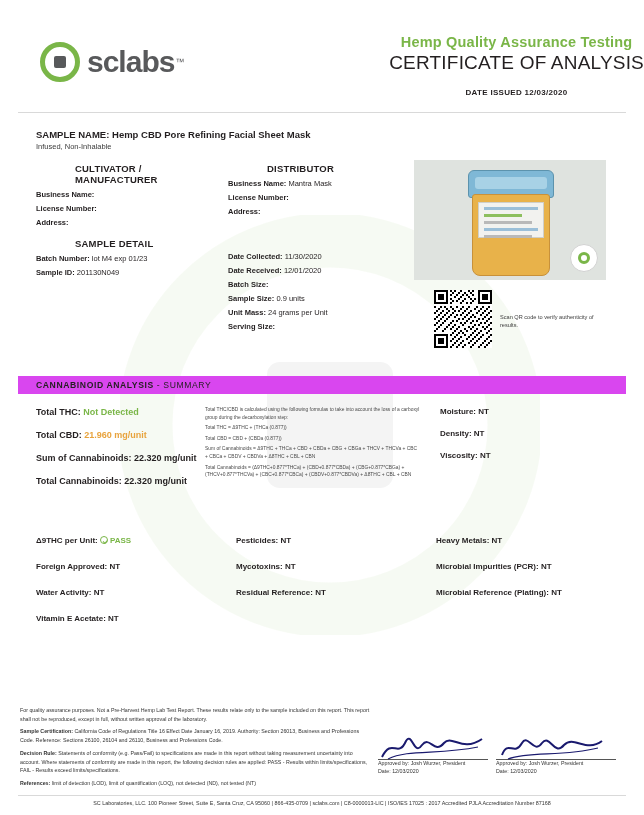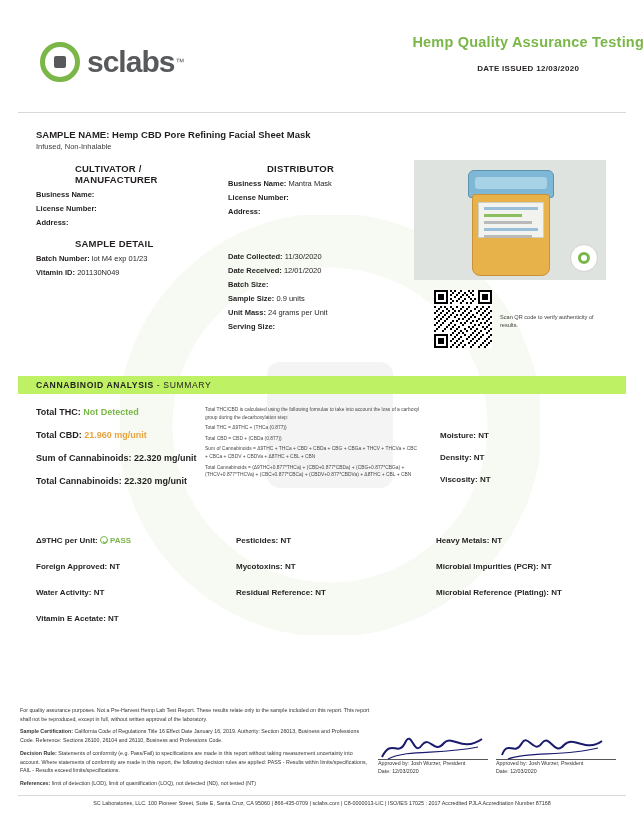--- a/index.html
+++ b/index.html
@@ -61,34 +61,34 @@
   .jar-label i.d{background:#b9b9b9;width:75%;}
   .prod-badge{position:absolute;right:8px;bottom:8px;width:26px;height:26px;border-radius:50%;background:#ffffff;border:1px solid #d2d2d2;display:flex;align-items:center;justify-content:center;}
   .prod-badge span{width:12px;height:12px;border-radius:50%;border:3px solid #7ab648;box-sizing:border-box;}
 
   
   .qr{position:absolute;left:434px;top:290px;width:58px;height:58px;}
   .qr canvas,.qr svg{display:block;}
   .qr-note{position:absolute;left:500px;top:313px;width:96px;font-size:5.6px;color:#3c3c3c;line-height:1.5;}
 
   
-  .secbar{position:absolute;left:18px;width:608px;height:18px;background:#bef264;}
+  .secbar{position:absolute;left:18px;width:608px;height:18px;background:#d946ef;}
   .secbar .t{position:absolute;left:18px;top:4px;font-size:8.6px;font-weight:bold;letter-spacing:.6px;color:#231f20;}
   .secbar .sub{font-weight:normal;}
 
   
   .cann{position:absolute;left:36px;top:407px;width:190px;}
   .cann .row{font-size:9px;font-weight:bold;margin-bottom:13px;}
   .cann .row .g{color:#7ab648;}
   .cann .row .o{color:#e8a33d;}
 
   .formula{position:absolute;left:205px;top:406px;width:215px;font-size:4.9px;line-height:1.55;color:#4a4a4a;}
   .formula p{margin:0 0 3px 0;}
 
-  .physt{position:absolute;left:440px;top:407px;width:170px;margin-top:24px;}
+  .physt{position:absolute;left:440px;top:407px;width:170px;}
   .physt .row{font-size:8px;font-weight:bold;margin-bottom:13px;color:#231f20;}
   .physt .row .v{font-weight:bold;}
 
   
   .safety{position:absolute;left:36px;top:536px;width:590px;}
   .sf-col{position:absolute;top:0;}
   .sf-c1{left:0;width:200px;}
   .sf-c2{left:200px;width:195px;}
   .sf-c3{left:400px;width:200px;}
   .sf-row{font-size:8px;font-weight:bold;margin-bottom:17px;}
@@ -125,20 +125,21 @@
   </div>
 
   <div class="header">
     <div class="logo">
       <div class="logo-mark"></div>
       <div class="logo-text">sclabs</div>
       <div class="logo-tm">™</div>
     </div>
     <div class="hdr-right">
       <div class="hdr-title1">Hemp Quality Assurance Testing</div>
+      <div class="hdr-title2">CERTIFICATE OF ANALYSIS</div>
       <div class="hdr-date">DATE ISSUED 12/03/2020</div>
     </div>
   </div>
   <div class="rule" style="top:112px;"></div>
 
   <div class="sample-name-line">
     <span>SAMPLE NAME:</span>
     <span class="val">Hemp CBD Pore Refining Facial Sheet Mask</span>
   </div>
   <div class="sample-sub">Infused, Non-Inhalable</div>
@@ -153,21 +154,21 @@
   <div class="colB">
     <div class="col-head">DISTRIBUTOR</div>
     <div class="fld"><span>Business Name:</span> <span class="v">Mantra Mask</span></div>
     <div class="fld"><span>License Number:</span> <span class="v"></span></div>
     <div class="fld"><span>Address:</span> <span class="v"></span></div>
   </div>
 
   <div class="detail">
     <div class="col-head">SAMPLE DETAIL</div>
     <div class="fld"><span>Batch Number:</span> <span class="v">lot M4 exp 01/23</span></div>
-    <div class="fld"><span>Vitamin ID:</span> <span class="v">201130N049</span></div>
+    <div class="fld"><span>Sample ID:</span> <span class="v">201130N049</span></div>
   </div>
 
   <div class="detail2">
     <div class="fld" style="margin-top:0"><span>Date Collected:</span> <span class="v">11/30/2020</span></div>
     <div class="fld"><span>Date Received:</span> <span class="v">12/01/2020</span></div>
     <div class="fld"><span>Batch Size:</span> <span class="v"></span></div>
     <div class="fld"><span>Sample Size:</span> <span class="v">0.9 units</span></div>
     <div class="fld"><span>Unit Mass:</span> <span class="v">24 grams per Unit</span></div>
     <div class="fld"><span>Serving Size:</span> <span class="v"></span></div>
   </div>

